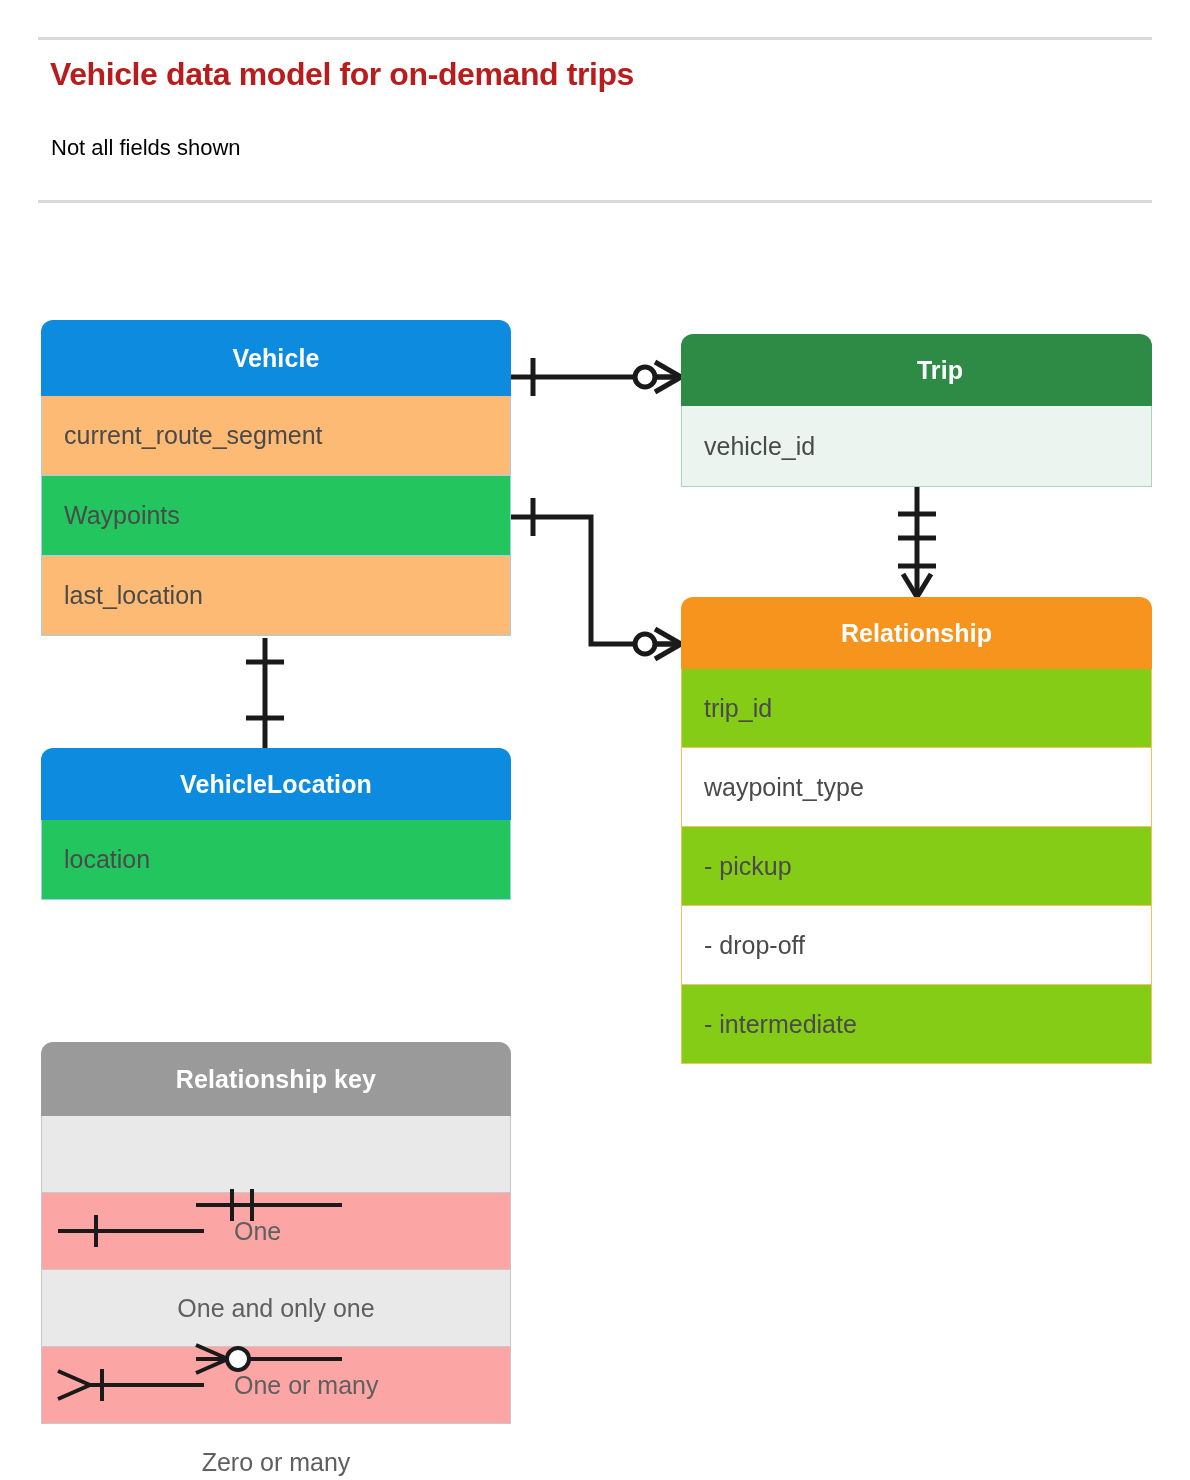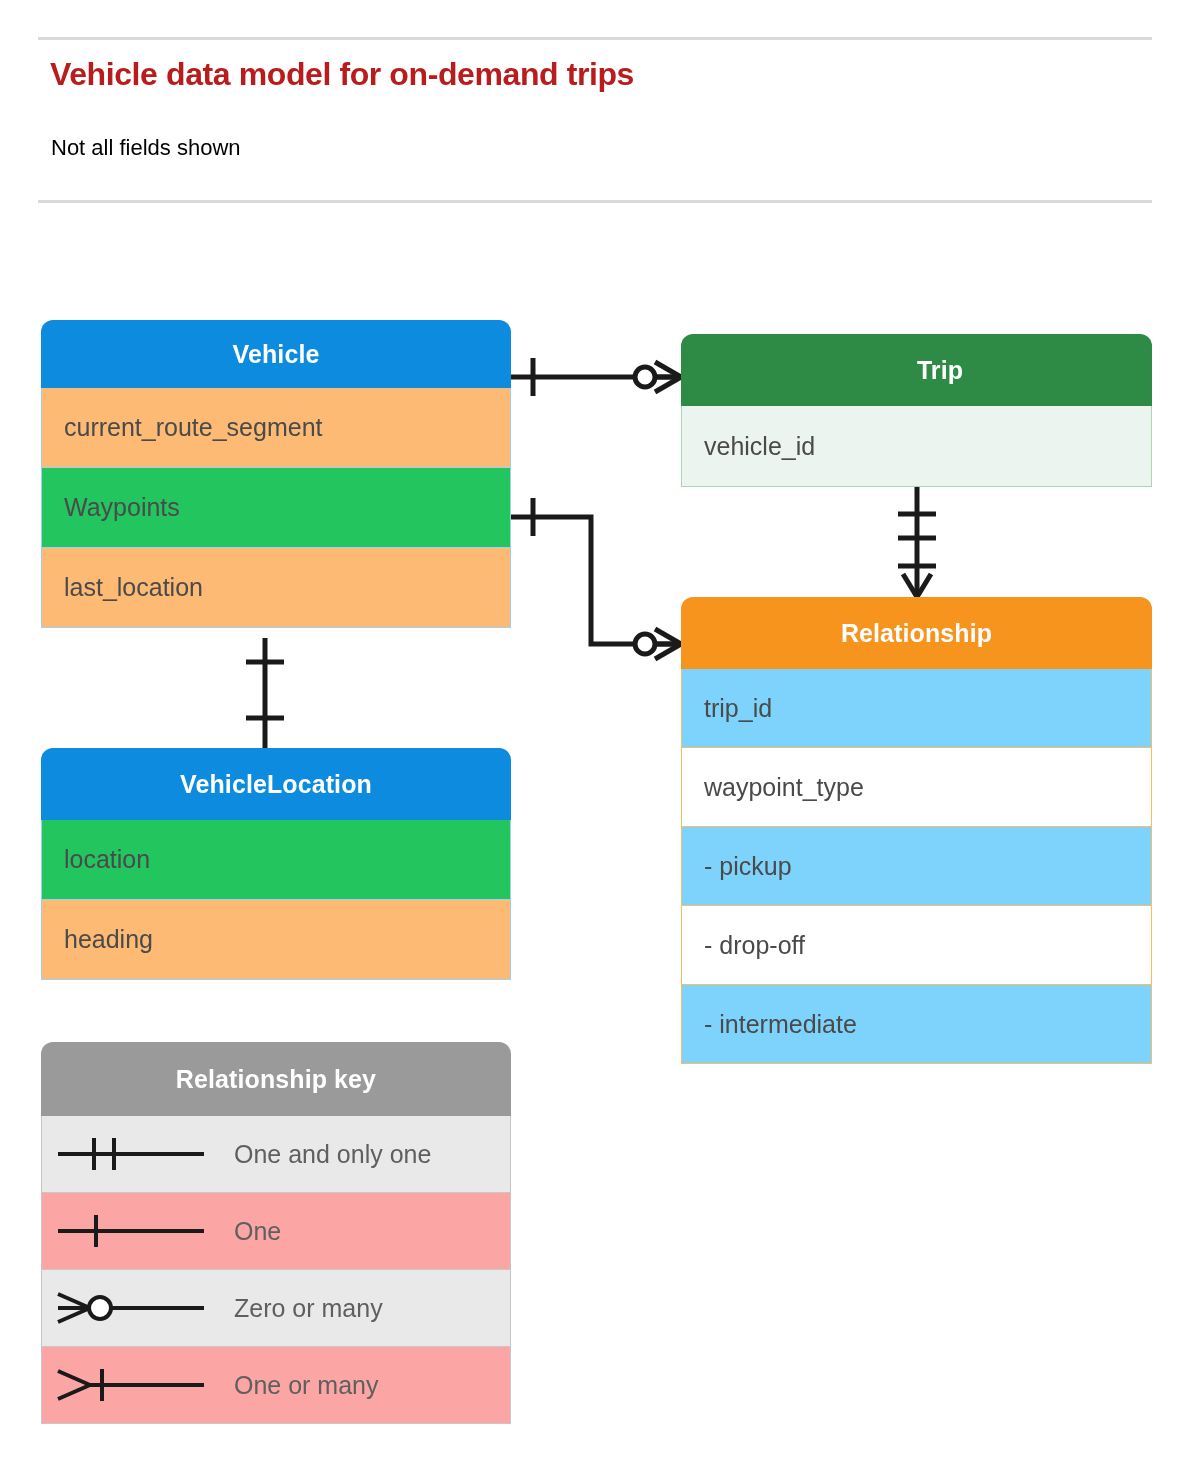--- a/index.html
+++ b/index.html
@@ -95,36 +95,36 @@
   .theme-blue .row-plain { background: #fdba74; }
 
   
   .theme-green .entity-header { background: #2e8b46; }
   .theme-green .entity-row { border-color: #abd6b6; }
   .theme-green .row-tint { background: #ebf4ee; }
 
   
   .theme-orange .entity-header { background: #f7941e; }
   .theme-orange .entity-row { border-color: #f6bf63; }
-  .theme-orange .row-tint { background: #7dd3fc; }
+  .theme-orange .row-tint { background: #84cc16; }
   .theme-orange .row-plain { background: #ffffff; }
 
   
   .theme-gray .entity-header { background: #9a9a9a; }
   .theme-gray .row-tint { background: #e9e9e9; }
   .theme-gray .row-plain { background: #ffffff; }
 
   
   #entity-vehicle        { left: 41px;  top: 320px;  width: 470px; }
   #entity-vehiclelocation{ left: 41px;  top: 748px;  width: 470px; }
   #entity-trip           { left: 681px; top: 334px;  width: 471px; }
   #entity-tripwaypoint   { left: 681px; top: 597px;  width: 471px; }
   #legend-box            { left: 41px;  top: 1042px; width: 470px; }
 
-  #entity-vehicle .entity-header         { height: 68px; }
+  #entity-vehicle .entity-header         { height: 76px; }
   #entity-vehicle .entity-row            { height: 80px; }
   #entity-vehiclelocation .entity-header { height: 72px; }
   #entity-vehiclelocation .entity-row    { height: 80px; }
   #entity-trip .entity-header            { height: 72px; padding-left: 47px; }
   #entity-trip .entity-row               { height: 81px; }
   #entity-tripwaypoint .entity-header    { height: 72px; }
   #entity-tripwaypoint .entity-row       { height: 79px; }
 
   
   #legend-box .entity-header { height: 74px; }
@@ -142,21 +142,21 @@
     flex: 0 0 178px;
     display: flex;
     align-items: center;
     justify-content: flex-start;
     padding-left: 14px;
   }
   .legend-label {
     font-size: 25px;
     color: #5f5f5f;
   }
-  .legend-row.row-tint { background: #e9e9e9; }
+  .legend-row.row-tint { background: #e9e9e9; flex-direction: column; }
   .legend-row.row-plain { background: #fca5a5; }
 
   svg { display: block; }
 </style>
 </head>
 <body>
 
 <div id="header-area">
   <div class="rule" id="rule-top"></div>
   <div id="page-title">Vehicle data model for on-demand trips</div>
@@ -214,21 +214,20 @@
 <div class="entity theme-blue" id="entity-vehicle">
   <div class="entity-header">Vehicle</div>
   <div class="entity-row row-plain">current_route_segment</div>
   <div class="entity-row row-tint">Waypoints</div>
   <div class="entity-row row-plain">last_location</div>
 </div>
 
 <div class="entity theme-blue" id="entity-vehiclelocation">
   <div class="entity-header">VehicleLocation</div>
   <div class="entity-row row-tint">location</div>
-  <div class="entity-row row-plain">heading</div>
 </div>
 
 <div class="entity theme-green" id="entity-trip">
   <div class="entity-header">Trip</div>
   <div class="entity-row row-tint">vehicle_id</div>
 </div>
 
 <div class="entity theme-orange" id="entity-tripwaypoint">
   <div class="entity-header">Relationship</div>
   <div class="entity-row row-tint">trip_id</div>

